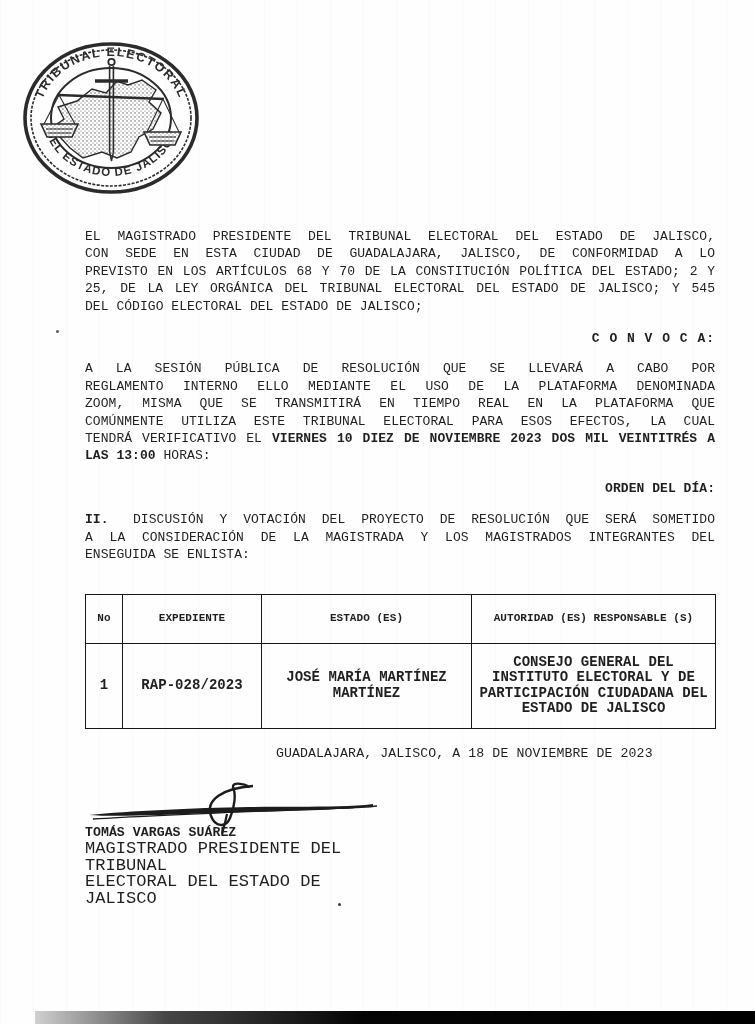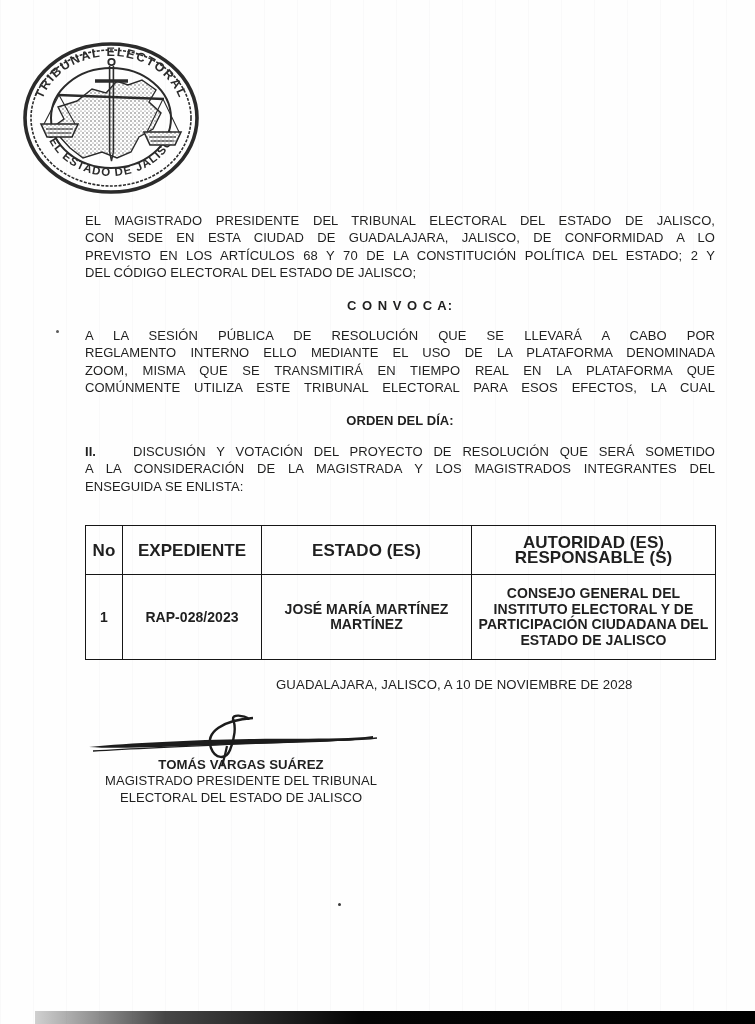--- a/index.html
+++ b/index.html
@@ -13,54 +13,55 @@
   }
   
   .scan-texture{
     position:absolute;inset:0;
     background:repeating-linear-gradient(90deg,
       rgba(0,0,30,0.018) 0 1px, transparent 1px 33px);
     pointer-events:none;
   }
   .seal-wrap{position:absolute;left:22px;top:40px;width:178px;height:155px;}
   .content{
-    position:absolute;left:85px;top:212px;width:630px;
+    position:absolute;left:85px;top:228px;width:630px;
     font-size:13px;line-height:17.4px;
     letter-spacing:0.05px;
+    font-family:Liberation Mono, monospace;
   }
   .jline{text-align:justify;text-align-last:justify;}
   .jline.last{text-align-last:left;}
   .b{font-weight:bold;}
   .i{font-style:italic;}
   .num{display:inline-block;width:48px;font-weight:bold;}
-  .h-center{text-align:center;font-weight:bold;}
+  .h-center{text-align:right;font-weight:bold;}
   .convoca{margin-top:15px;letter-spacing:1px;}
   .session{margin-top:13px;}
   .orden{margin-top:15px;}
   .item1{margin-top:13px;}
   .item2{margin-top:14px;}
   table.cases{
     margin-top:30px;
     border-collapse:collapse;
     width:630px;
     table-layout:fixed;
   }
   table.cases th,table.cases td{
     border:1.7px solid #161616;
     text-align:center;vertical-align:middle;
     font-weight:bold;
     padding:3px 6px;
   }
-  table.cases th{height:42px;font-size:17px;line-height:15px;}
+  table.cases th{height:42px;font-size:11px;line-height:15px;}
   table.cases td{height:78px;font-size:14px;line-height:15.5px;}
   .dateline{margin-top:16px;margin-left:191px;font-size:13.2px;letter-spacing:0.1px;}
-  .sig-block{margin-top:20px;width:312px;text-align:center;position:relative;}
+  .sig-block{margin-top:20px;width:312px;text-align:left;position:relative;}
   .sig-scrawl{display:block;margin:0 0 -9px 0;}
   .sig-name{font-weight:bold;font-size:13.2px;line-height:16.5px;}
-  .sig-title{font-size:13px;line-height:16.5px;}
+  .sig-title{font-size:17px;line-height:16.5px;}
   .speck{
     position:absolute;border-radius:50%;background:#5a5a5a;
   }
   .speck-1{left:56px;top:330px;width:3px;height:3px;}
   .speck-2{left:338px;top:903px;width:3px;height:3px;background:#3a3a3a;}
   .bottom-shadow{
     position:absolute;left:35px;right:0;bottom:0;height:13px;
     background:linear-gradient(90deg,
       rgba(70,70,70,0.25) 0%, rgba(25,25,25,0.8) 18%, #050505 45%, #000 100%);
   }
@@ -113,30 +114,33 @@
         <path d="M127 97 L154 97 M129 101 L152 101" class="ink" stroke-width="1"></path>
       </g>
     </svg>
   </div>
 
   <div class="content">
     <div>
         <div class="jline"><span>EL MAGISTRADO PRESIDENTE DEL TRIBUNAL ELECTORAL DEL ESTADO DE JALISCO,</span></div>
         <div class="jline"><span>CON SEDE EN ESTA CIUDAD DE GUADALAJARA, JALISCO, DE CONFORMIDAD A LO</span></div>
         <div class="jline"><span>PREVISTO EN LOS ARTÍCULOS 68 Y 70 DE LA CONSTITUCIÓN POLÍTICA DEL ESTADO; 2 Y</span></div>
+        <div class="jline"><span>25, DE LA LEY ORGÁNICA DEL TRIBUNAL ELECTORAL DEL ESTADO DE JALISCO; Y 545</span></div>
         <div class="jline last"><span>DEL CÓDIGO ELECTORAL DEL ESTADO DE JALISCO;</span></div>
       </div>
 
     <div class="h-center convoca">C O N V O C A:</div>
 
     <div class="session">
         <div class="jline"><span>A LA SESIÓN PÚBLICA DE RESOLUCIÓN QUE SE LLEVARÁ A CABO POR</span></div>
         <div class="jline"><span>REGLAMENTO INTERNO ELLO MEDIANTE EL USO DE LA PLATAFORMA DENOMINADA</span></div>
         <div class="jline"><span>ZOOM, MISMA QUE SE TRANSMITIRÁ EN TIEMPO REAL EN LA PLATAFORMA QUE</span></div>
         <div class="jline"><span>COMÚNMENTE UTILIZA ESTE TRIBUNAL ELECTORAL PARA ESOS EFECTOS, LA CUAL</span></div>
+        <div class="jline"><span>TENDRÁ VERIFICATIVO EL </span><span class="b">VIERNES 10 DIEZ DE NOVIEMBRE 2023 DOS MIL VEINTITRÉS A</span></div>
+        <div class="jline last"><span class="b">LAS 13:00</span><span> HORAS:</span></div>
       </div>
 
     <div class="h-center orden">ORDEN DEL DÍA:</div>
 
     <div class="item2">
         <div class="jline"><span class="num">II.</span><span>DISCUSIÓN Y VOTACIÓN DEL PROYECTO DE RESOLUCIÓN QUE SERÁ SOMETIDO</span></div>
         <div class="jline"><span>A LA CONSIDERACIÓN DE LA MAGISTRADA Y LOS MAGISTRADOS INTEGRANTES DEL</span></div>
         <div class="jline last"><span>ENSEGUIDA SE ENLISTA:</span></div>
       </div>
 
@@ -158,21 +162,21 @@
       <tbody>
         <tr>
           <td>1</td>
           <td>RAP-028/2023</td>
           <td>JOSÉ MARÍA MARTÍNEZ MARTÍNEZ</td>
           <td>CONSEJO GENERAL DEL INSTITUTO ELECTORAL Y DE PARTICIPACIÓN CIUDADANA DEL ESTADO DE JALISCO</td>
         </tr>
       </tbody>
     </table>
 
-    <div class="dateline">GUADALAJARA, JALISCO, A 10 DE NOVIEMBRE DE 2028</div>
+    <div class="dateline">GUADALAJARA, JALISCO, A 18 DE NOVIEMBRE DE 2023</div>
 
     <div class="sig-block">
       <svg class="sig-scrawl" width="312" height="52" viewBox="0 0 312 52">
         <path d="M4 33 C45 29 105 26 165 25 C215 24 258 26 288 22
                  L288 24 C250 29 190 29 130 31 C75 33 30 35 4 33 Z" fill="#1c1c1c"></path>
         <path d="M8 37 C70 33 150 30 230 27 C258 26 278 26 292 24" stroke="#1c1c1c" stroke-width="1.3" fill="none"></path>
         <path d="M168 4 C138 6 120 18 126 34 C130 45 141 46 145 36
                  C150 24 151 12 148 5 C147 0 158 1 165 5" stroke="#1c1c1c" stroke-width="2.4" fill="none"></path>
         <path d="M142 32 C140 42 138 48 137 52" stroke="#1c1c1c" stroke-width="2.2" fill="none"></path>
       </svg>

